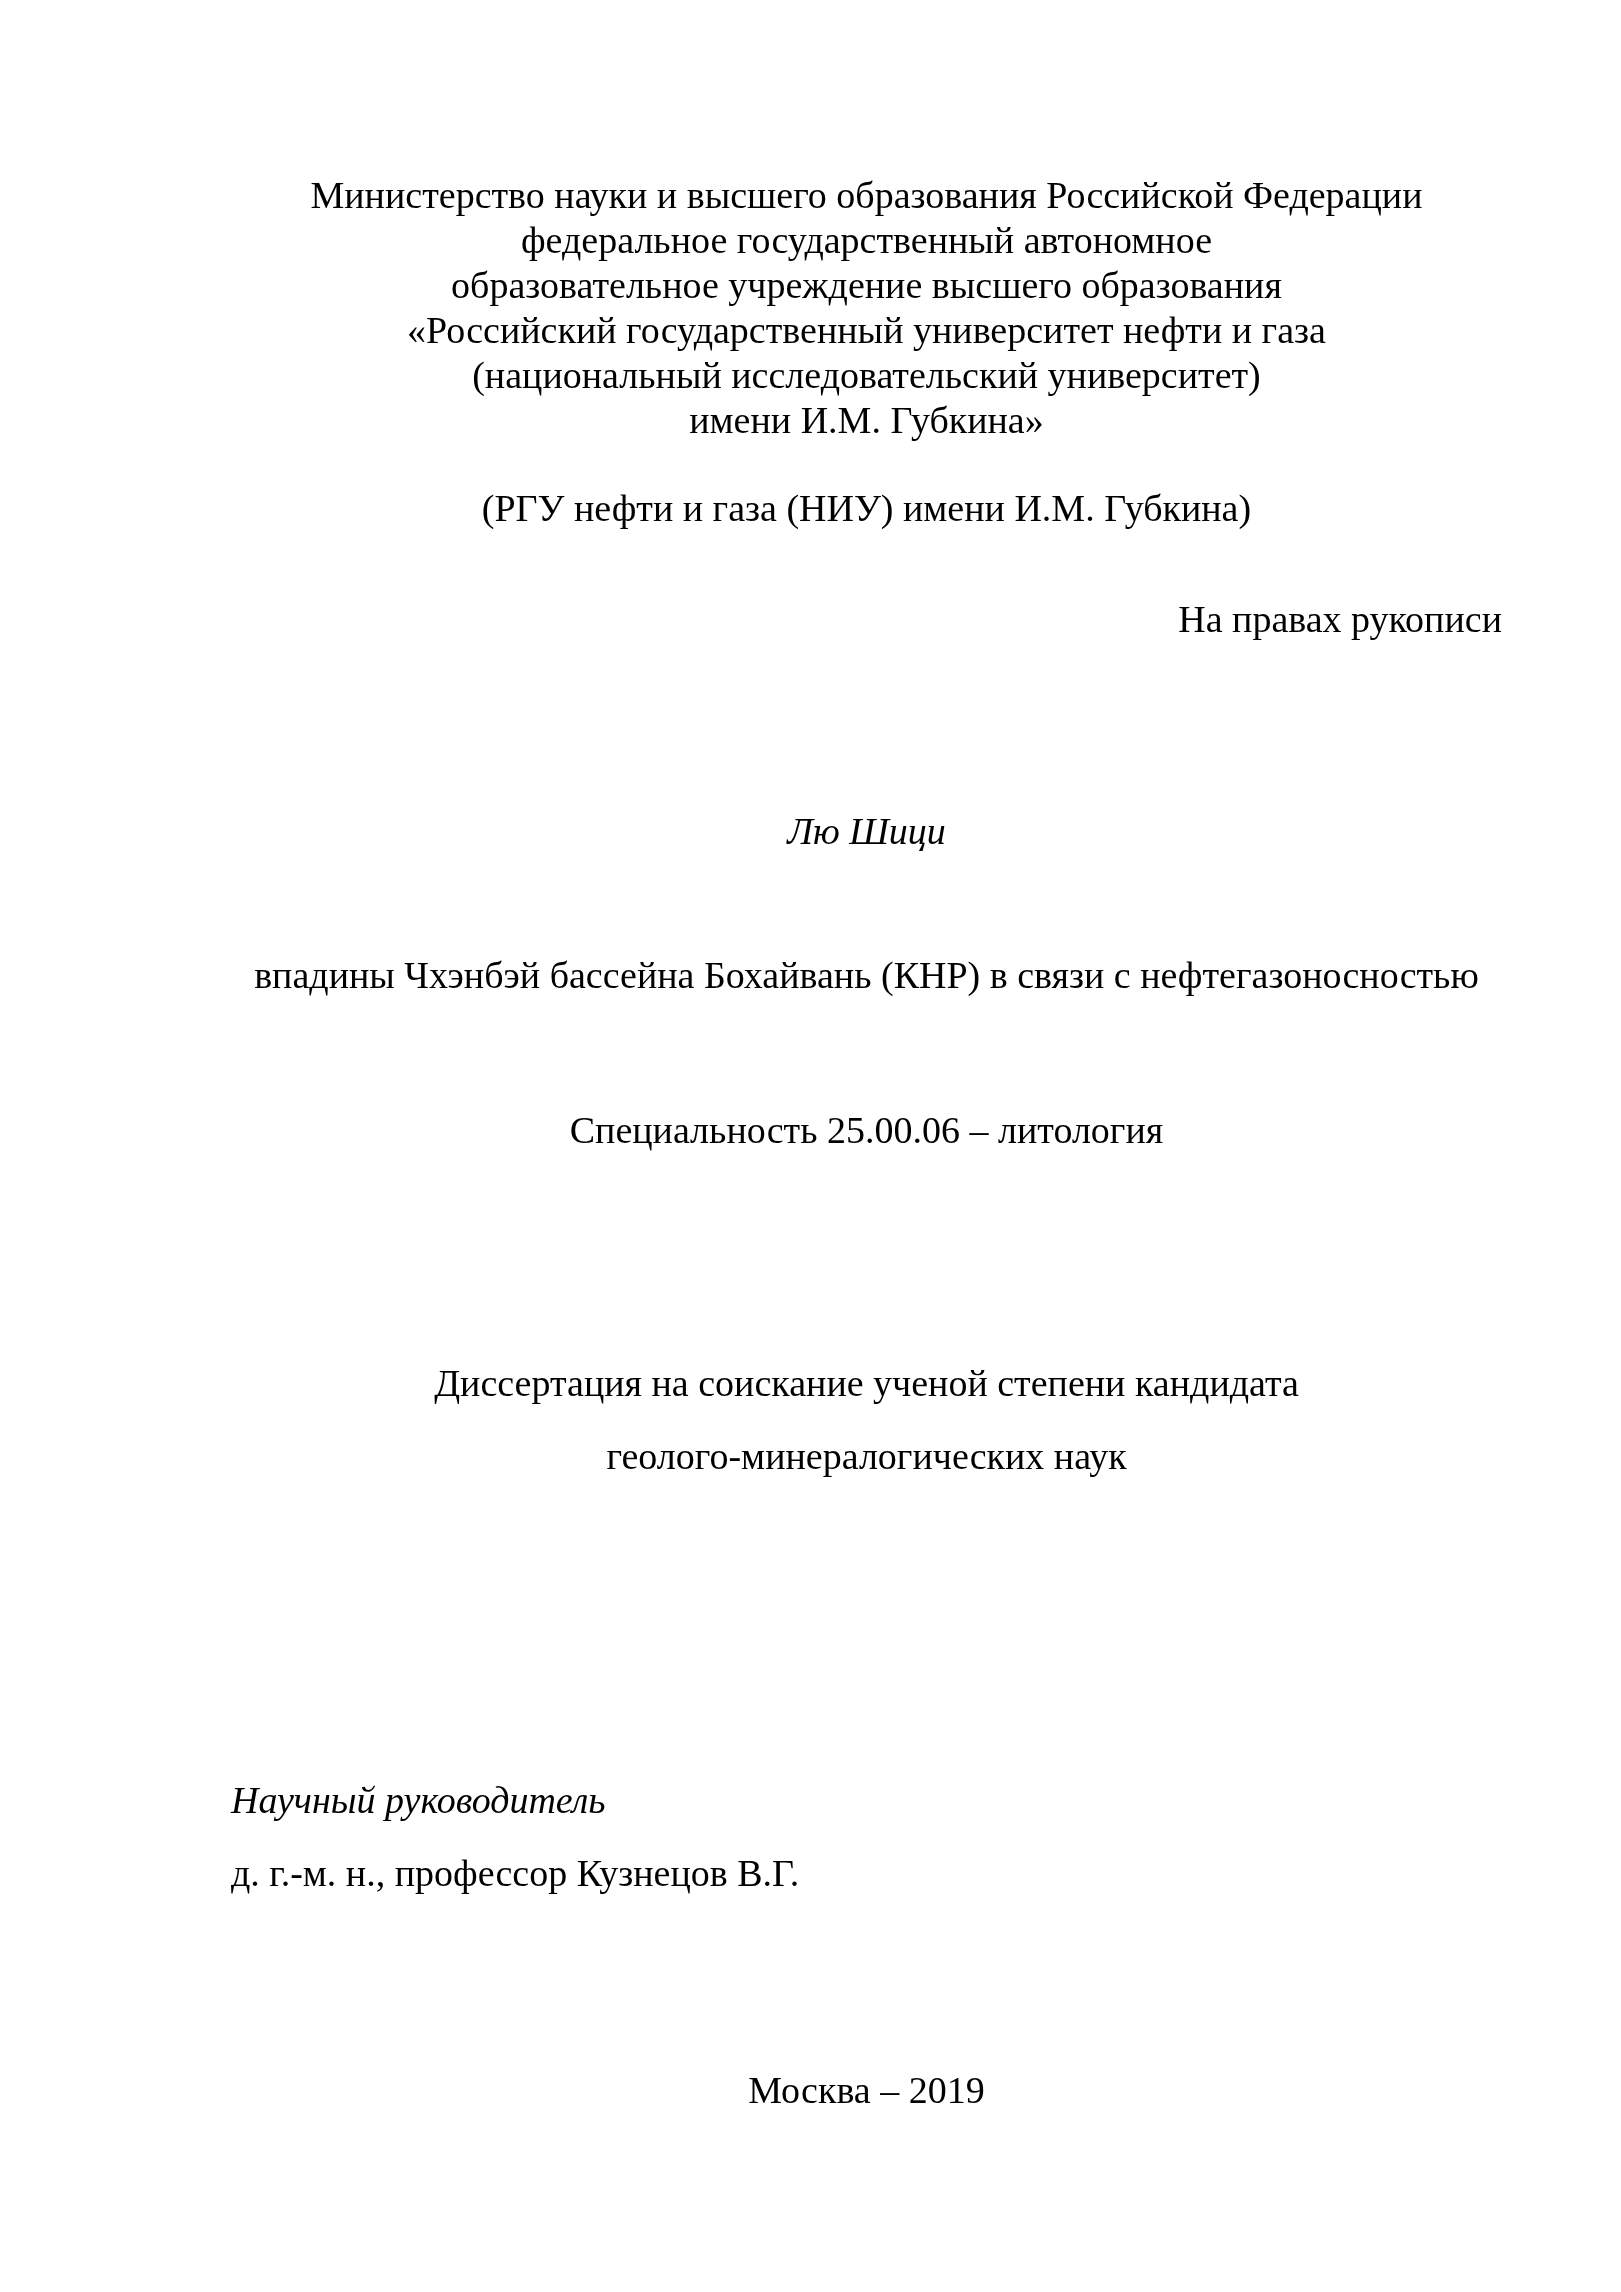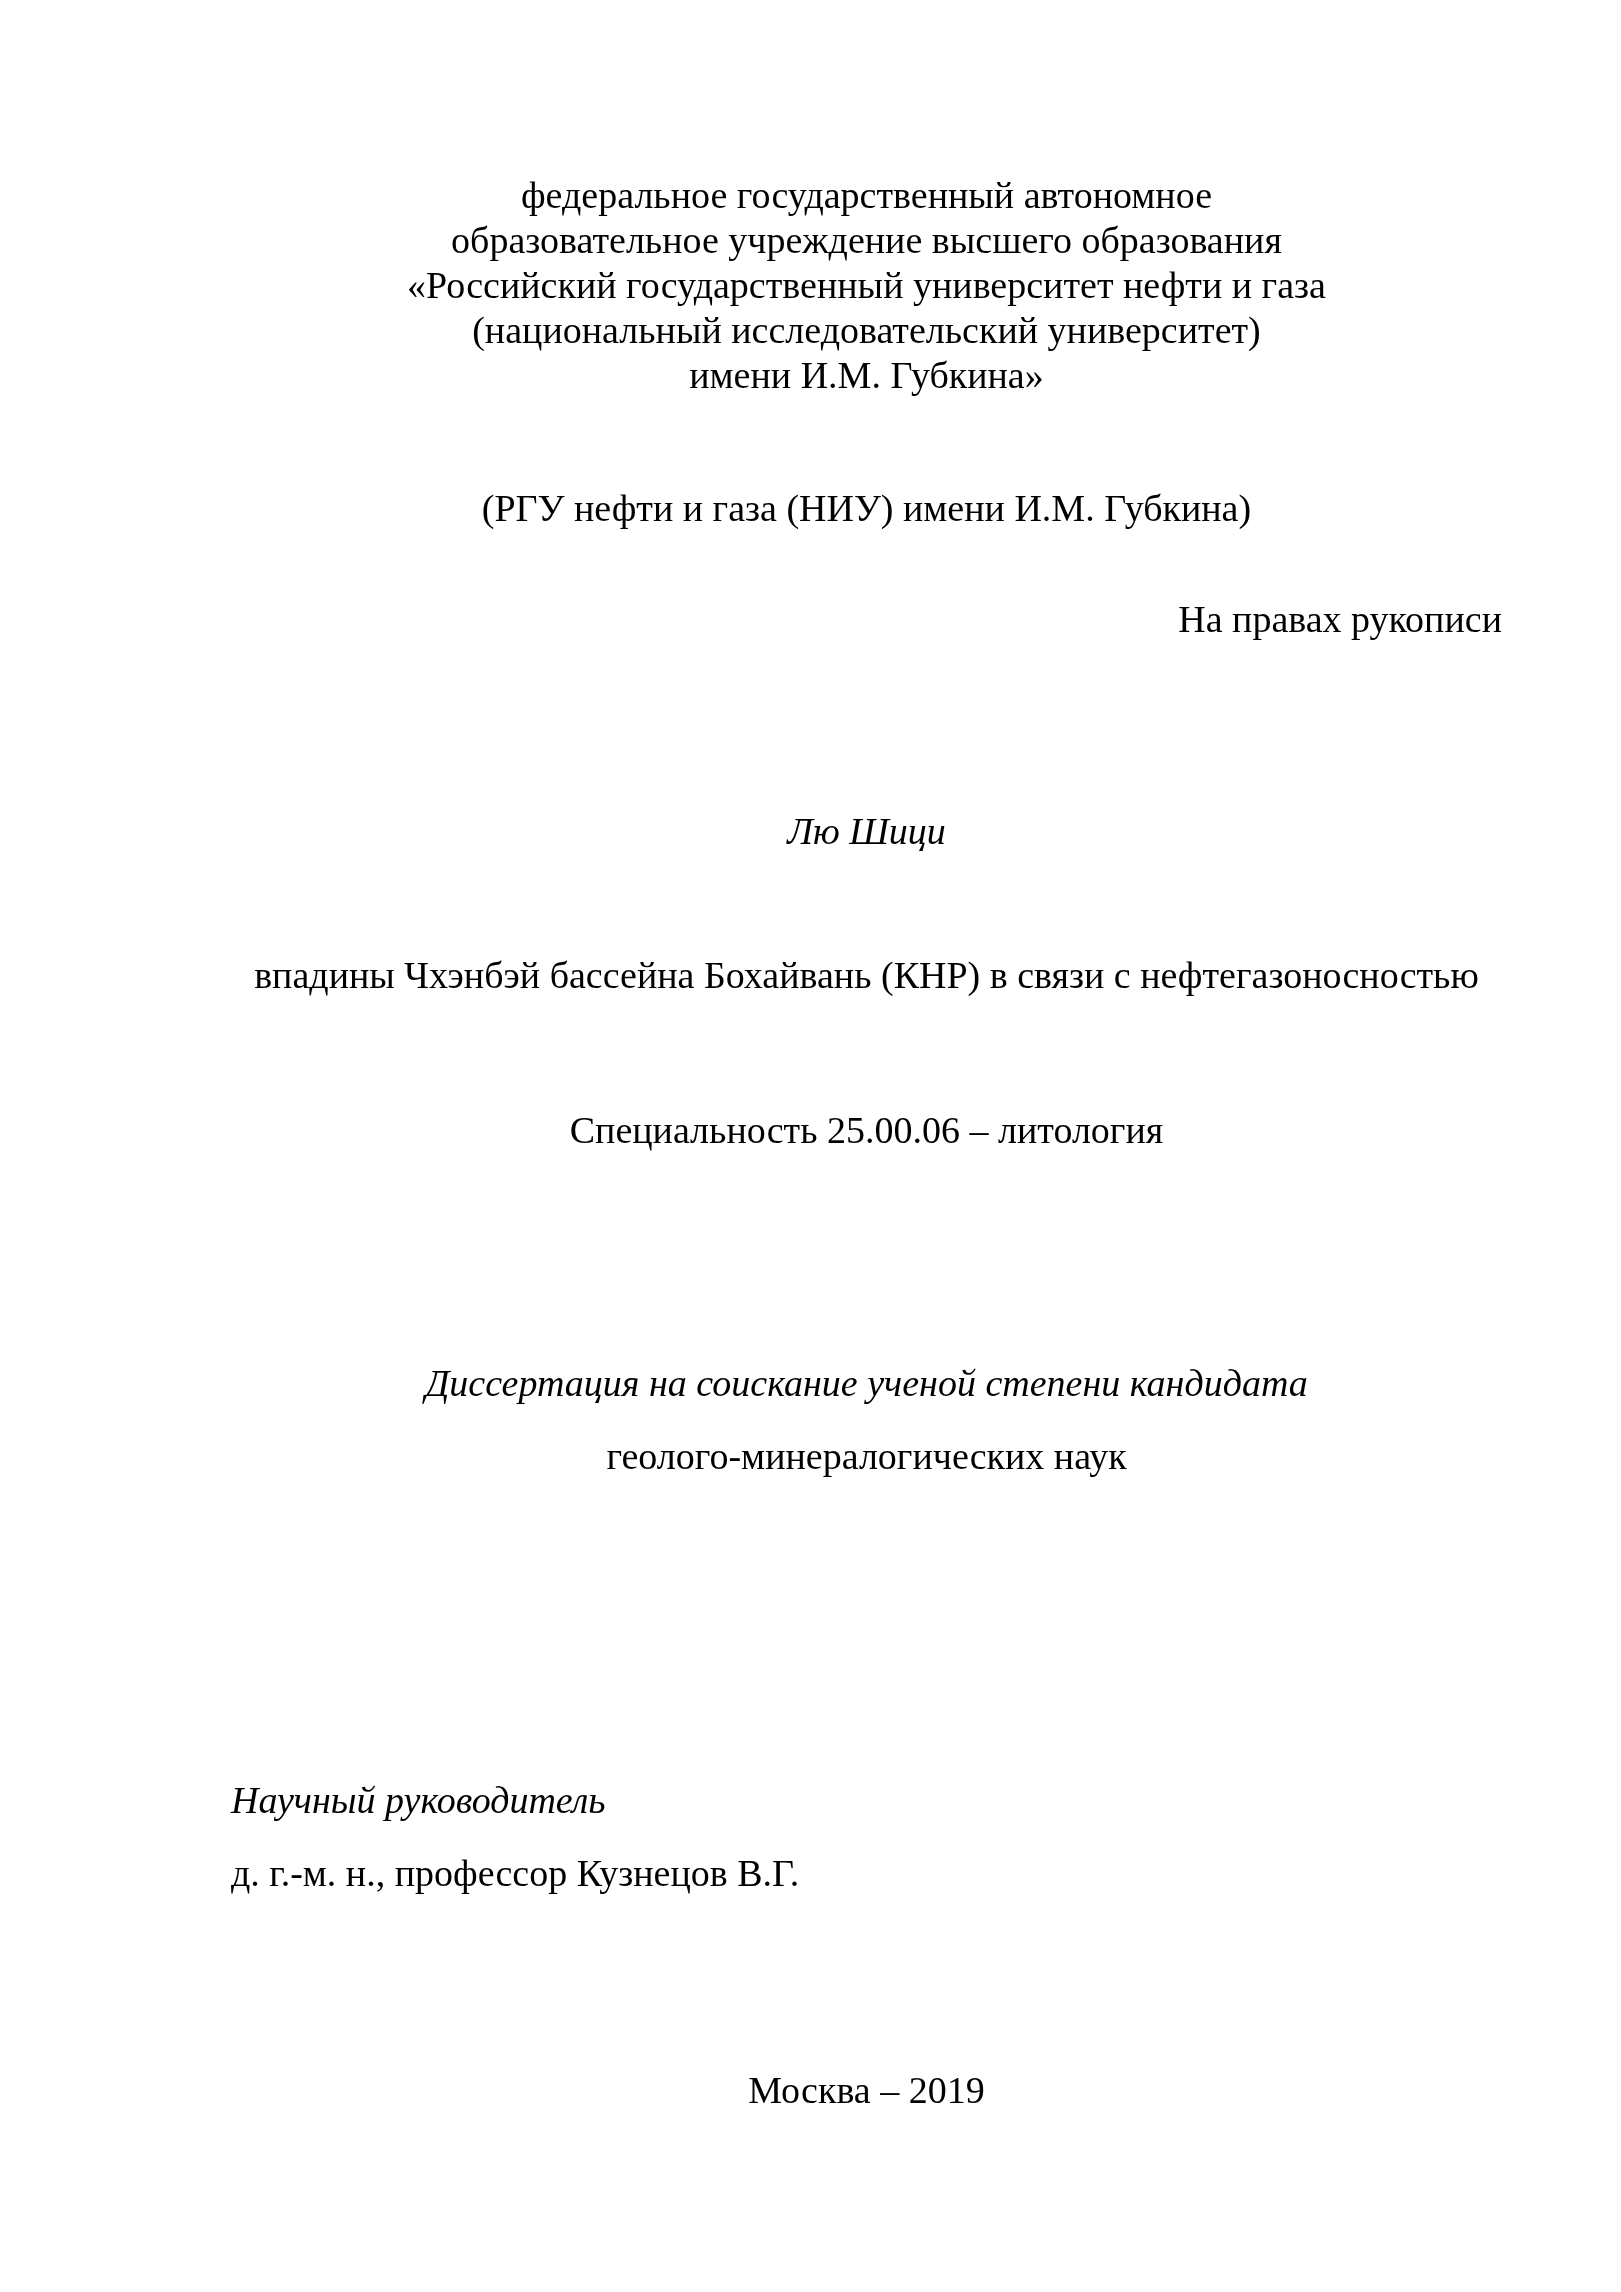--- a/index.html
+++ b/index.html
@@ -26,32 +26,33 @@
   .center { text-align: center; }
   .right  { text-align: right; }
   .left   { text-align: left; }
 
   .ministry-block      { top: 173px; }
   .rgu-line            { top: 486px; font-family: Liberation Serif, serif; }
   .manuscript-note     { top: 597px; }
   .author-name         { top: 809px; font-style: italic; }
   .title-block         { top: 953px; }
   .specialty-line      { top: 1108px; }
-  .degree-line-1       { top: 1361px; font-style: italic; }
+  .degree-line-1       { top: 1361px; }
   .degree-line-2       { top: 1434px; }
   .supervisor-label    { top: 1778px; font-style: italic; }
   .supervisor-name     { top: 1851px; }
   .city-year           { top: 2068px; }
 </style>
 </head>
 <body>
 
 <div class="page">
 
   <div class="block center ministry-block">
+    <div>Министерство науки и высшего образования Российской Федерации</div>
     <div>федеральное государственный автономное</div>
     <div>образовательное учреждение высшего образования</div>
     <div>«Российский государственный университет нефти и газа</div>
     <div>(национальный исследовательский университет)</div>
     <div>имени И.М. Губкина»</div>
   </div>
 
   <div class="block center rgu-line">(РГУ нефти и газа (НИУ) имени И.М. Губкина)</div>
 
   <div class="block right manuscript-note">На правах рукописи</div>

